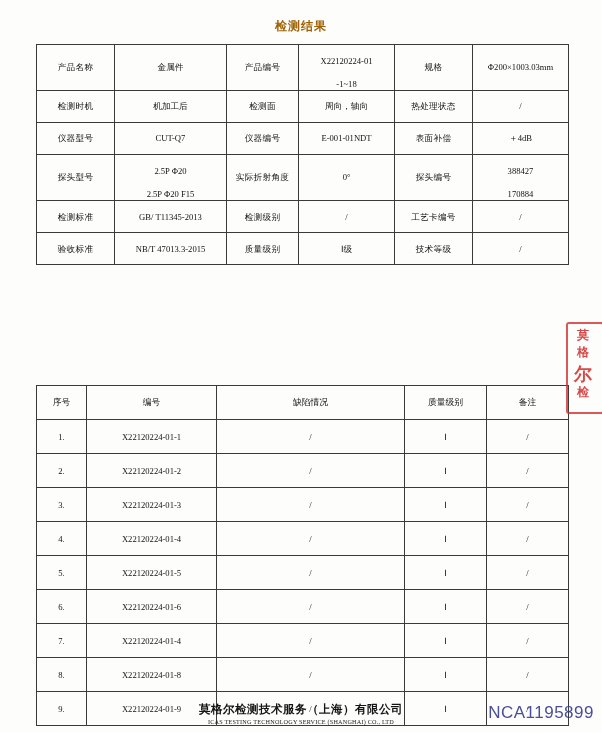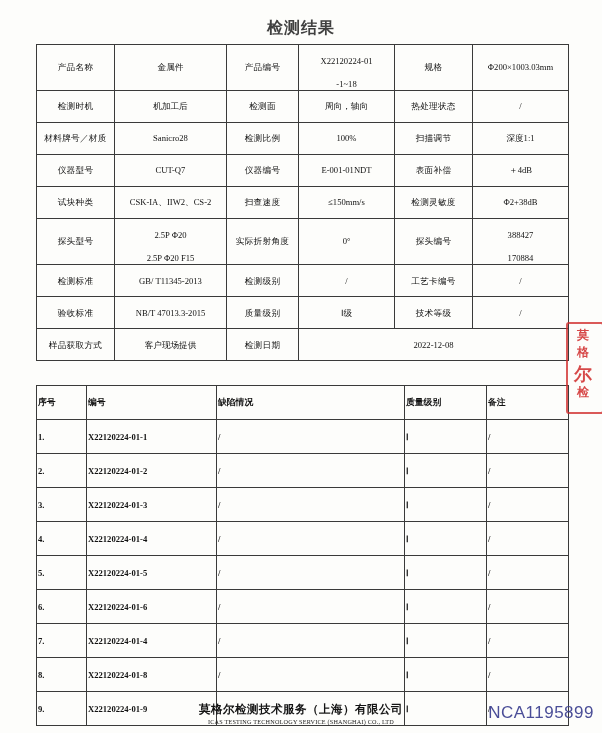--- a/index.html
+++ b/index.html
@@ -21,24 +21,24 @@
     width: 602px;
     height: 733px;
     background: #fdfdfb;
   }
   .title {
     position: absolute;
     top: 18px;
     left: 0;
     width: 602px;
     text-align: center;
-    font-size: 16px;
+    font-size: 12px;
     font-weight: bold;
     letter-spacing: 1px;
-    color: #404040;
+    color: #a16207;
   }
   table.main {
     position: absolute;
     left: 36px;
     top: 44px;
     width: 532px;
     border-collapse: collapse;
     table-layout: fixed;
   }
   table.main td {
@@ -67,25 +67,25 @@
   table.defects {
     position: absolute;
     left: 36px;
     width: 532px;
     border-collapse: collapse;
     table-layout: fixed;
   }
   table.defects td, table.defects th {
     border: 1px solid #3a3a3a;
     font-size: 8.6px;
-    text-align: left;
+    text-align: center;
     vertical-align: middle;
     height: 31px;
     color: #111;
-    font-weight: bold;
+    font-weight: normal;
   }
   table.defects th {
     font-size: 8.8px;
   }
   td.seq {
     text-align: center;
   }
   .footer {
     position: absolute;
     left: 0;
@@ -178,42 +178,26 @@
       </tr>
       <tr>
         <td class="lbl">检测时机</td>
         <td class="val">机加工后</td>
         <td class="lbl">检测面</td>
         <td class="val">周向，轴向</td>
         <td class="lbl">热处理状态</td>
         <td class="val">/</td>
       </tr>
       <tr>
-        <td class="lbl">材料牌号／材质</td>
-        <td class="val">Sanicro28</td>
-        <td class="lbl">检测比例</td>
-        <td class="val">100%</td>
-        <td class="lbl">扫描调节</td>
-        <td class="val">深度1:1</td>
-      </tr>
-      <tr>
         <td class="lbl">仪器型号</td>
         <td class="val">CUT-Q7</td>
         <td class="lbl">仪器编号</td>
         <td class="val">E-001-01NDT</td>
         <td class="lbl">表面补偿</td>
         <td class="val">＋4dB</td>
-      </tr>
-      <tr>
-        <td class="lbl">试块种类</td>
-        <td class="val">CSK-IA、IIW2、CS-2</td>
-        <td class="lbl">扫查速度</td>
-        <td class="val">≤150mm/s</td>
-        <td class="lbl">检测灵敏度</td>
-        <td class="val">Φ2+38dB</td>
       </tr>
       <tr>
         <td class="lbl">探头型号</td>
         <td class="val two-line">
           <span>2.5P Φ20</span>
           <span>2.5P Φ20 F15</span>
         </td>
         <td class="lbl">实际折射角度</td>
         <td class="val">0°</td>
         <td class="lbl">探头编号</td>
@@ -231,26 +215,20 @@
         <td class="val">/</td>
       </tr>
       <tr>
         <td class="lbl">验收标准</td>
         <td class="val">NB/T 47013.3-2015</td>
         <td class="lbl">质量级别</td>
         <td class="val">Ⅰ级</td>
         <td class="lbl">技术等级</td>
         <td class="val">/</td>
       </tr>
-      <tr>
-        <td class="lbl">样品获取方式</td>
-        <td class="val">客户现场提供</td>
-        <td class="lbl">检测日期</td>
-        <td class="val" colspan="3">2022-12-08</td>
-      </tr>
     </tbody>
   </table>
 
   <table class="defects" style="top:385px">
     <colgroup>
       <col style="width:50px">
       <col style="width:130px">
       <col style="width:188px">
       <col style="width:82px">
       <col style="width:82px">

